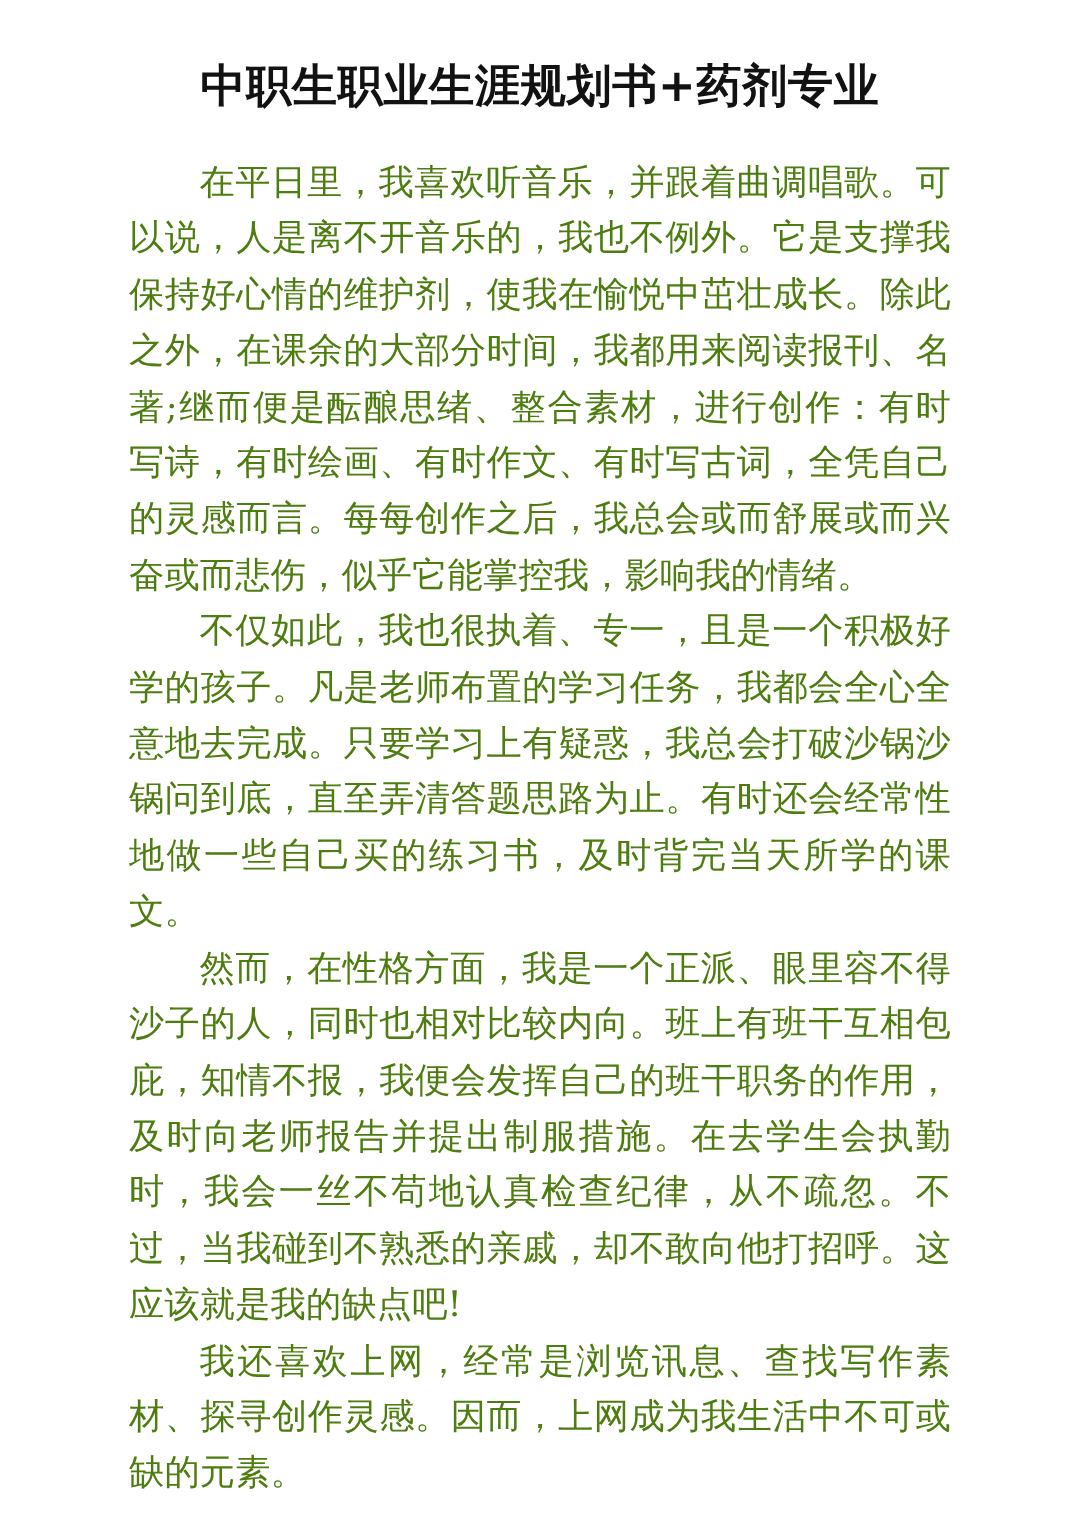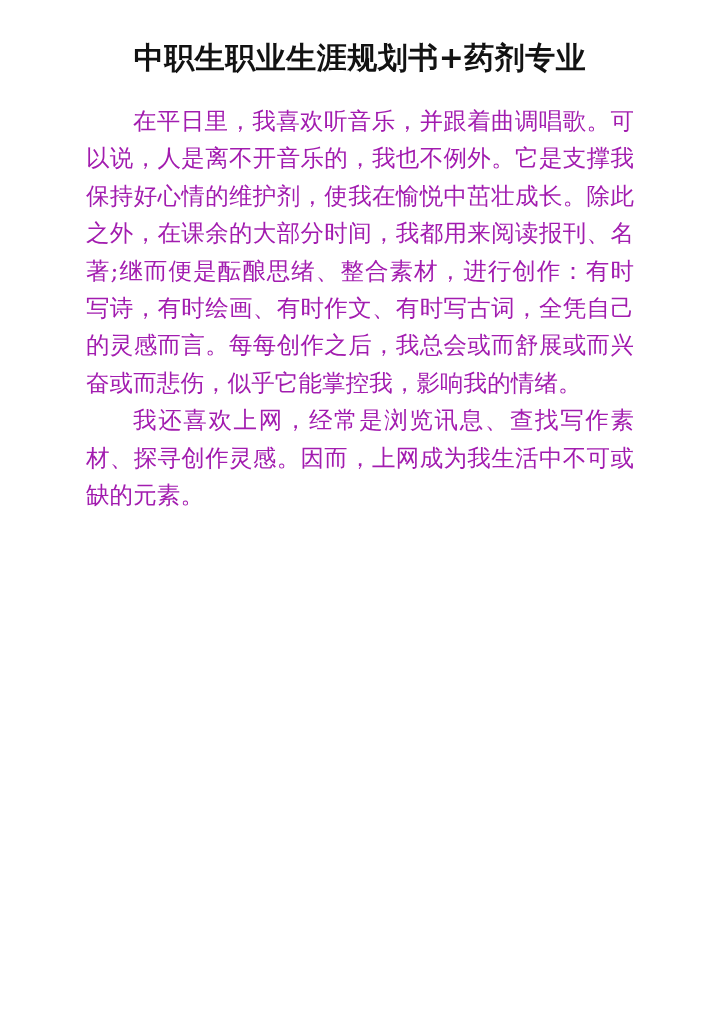--- a/index.html
+++ b/index.html
@@ -42,36 +42,38 @@
   }
   .para {
     font-family: "DejaVu Serif", "Liberation Serif", serif;
     font-size: 23.5px;
     line-height: 37.4px;
     text-align: justify;
     text-justify: inter-character;
     text-align-last: left;
     margin: 0;
     text-indent: 2em;
-    color: #a21caf;
+    color: #4d7c0f;
     letter-spacing: 0.1px;
     word-break: break-all;
   }
   .para-first {
     margin-top: 25px;
   }
 </style>
 </head>
 <body>
 
 <div class="page">
   <div class="doc-body">
 
     <h1 class="doc-title">中职生职业生涯规划书+药剂专业</h1>
 
     <p class="para para-first">在平日里，我喜欢听音乐，并跟着曲调唱歌。可以说，人是离不开音乐的，我也不例外。它是支撑我保持好心情的维护剂，使我在愉悦中茁壮成长。除此之外，在课余的大部分时间，我都用来阅读报刊、名著;继而便是酝酿思绪、整合素材，进行创作：有时写诗，有时绘画、有时作文、有时写古词，全凭自己的灵感而言。每每创作之后，我总会或而舒展或而兴奋或而悲伤，似乎它能掌控我，影响我的情绪。</p>
 
+    <p class="para">不仅如此，我也很执着、专一，且是一个积极好学的孩子。凡是老师布置的学习任务，我都会全心全意地去完成。只要学习上有疑惑，我总会打破沙锅沙锅问到底，直至弄清答题思路为止。有时还会经常性地做一些自己买的练习书，及时背完当天所学的课文。</p>
 
+    <p class="para">然而，在性格方面，我是一个正派、眼里容不得沙子的人，同时也相对比较内向。班上有班干互相包庇，知情不报，我便会发挥自己的班干职务的作用，及时向老师报告并提出制服措施。在去学生会执勤时，我会一丝不苟地认真检查纪律，从不疏忽。不过，当我碰到不熟悉的亲戚，却不敢向他打招呼。这应该就是我的缺点吧!</p>
 
     <p class="para">我还喜欢上网，经常是浏览讯息、查找写作素材、探寻创作灵感。因而，上网成为我生活中不可或缺的元素。</p>
 
   </div>
 </div>
 
 </body></html>

